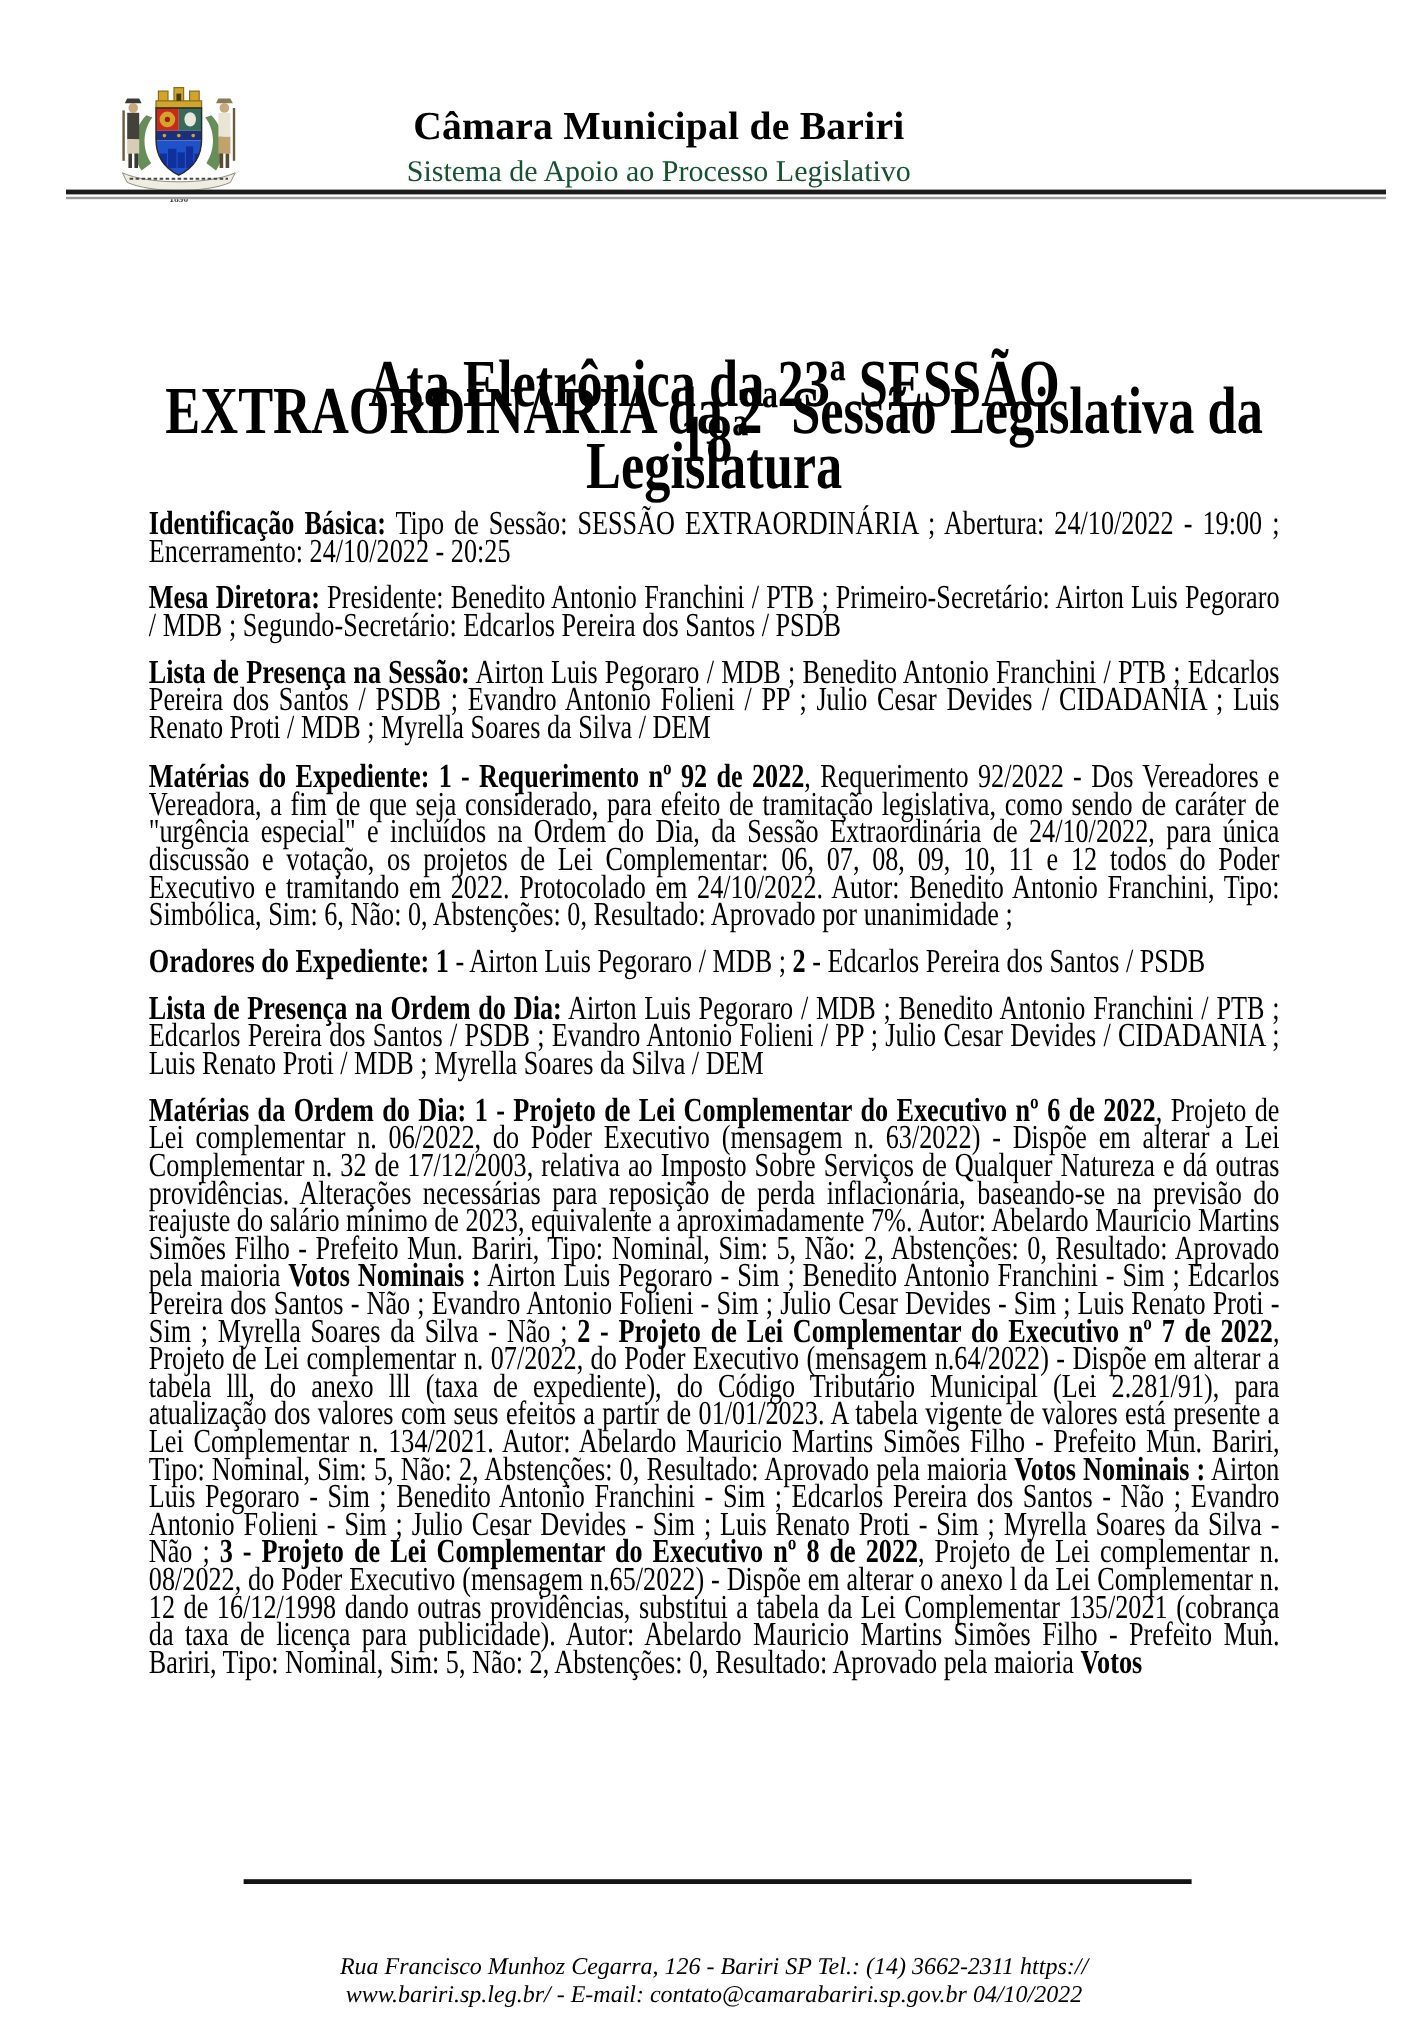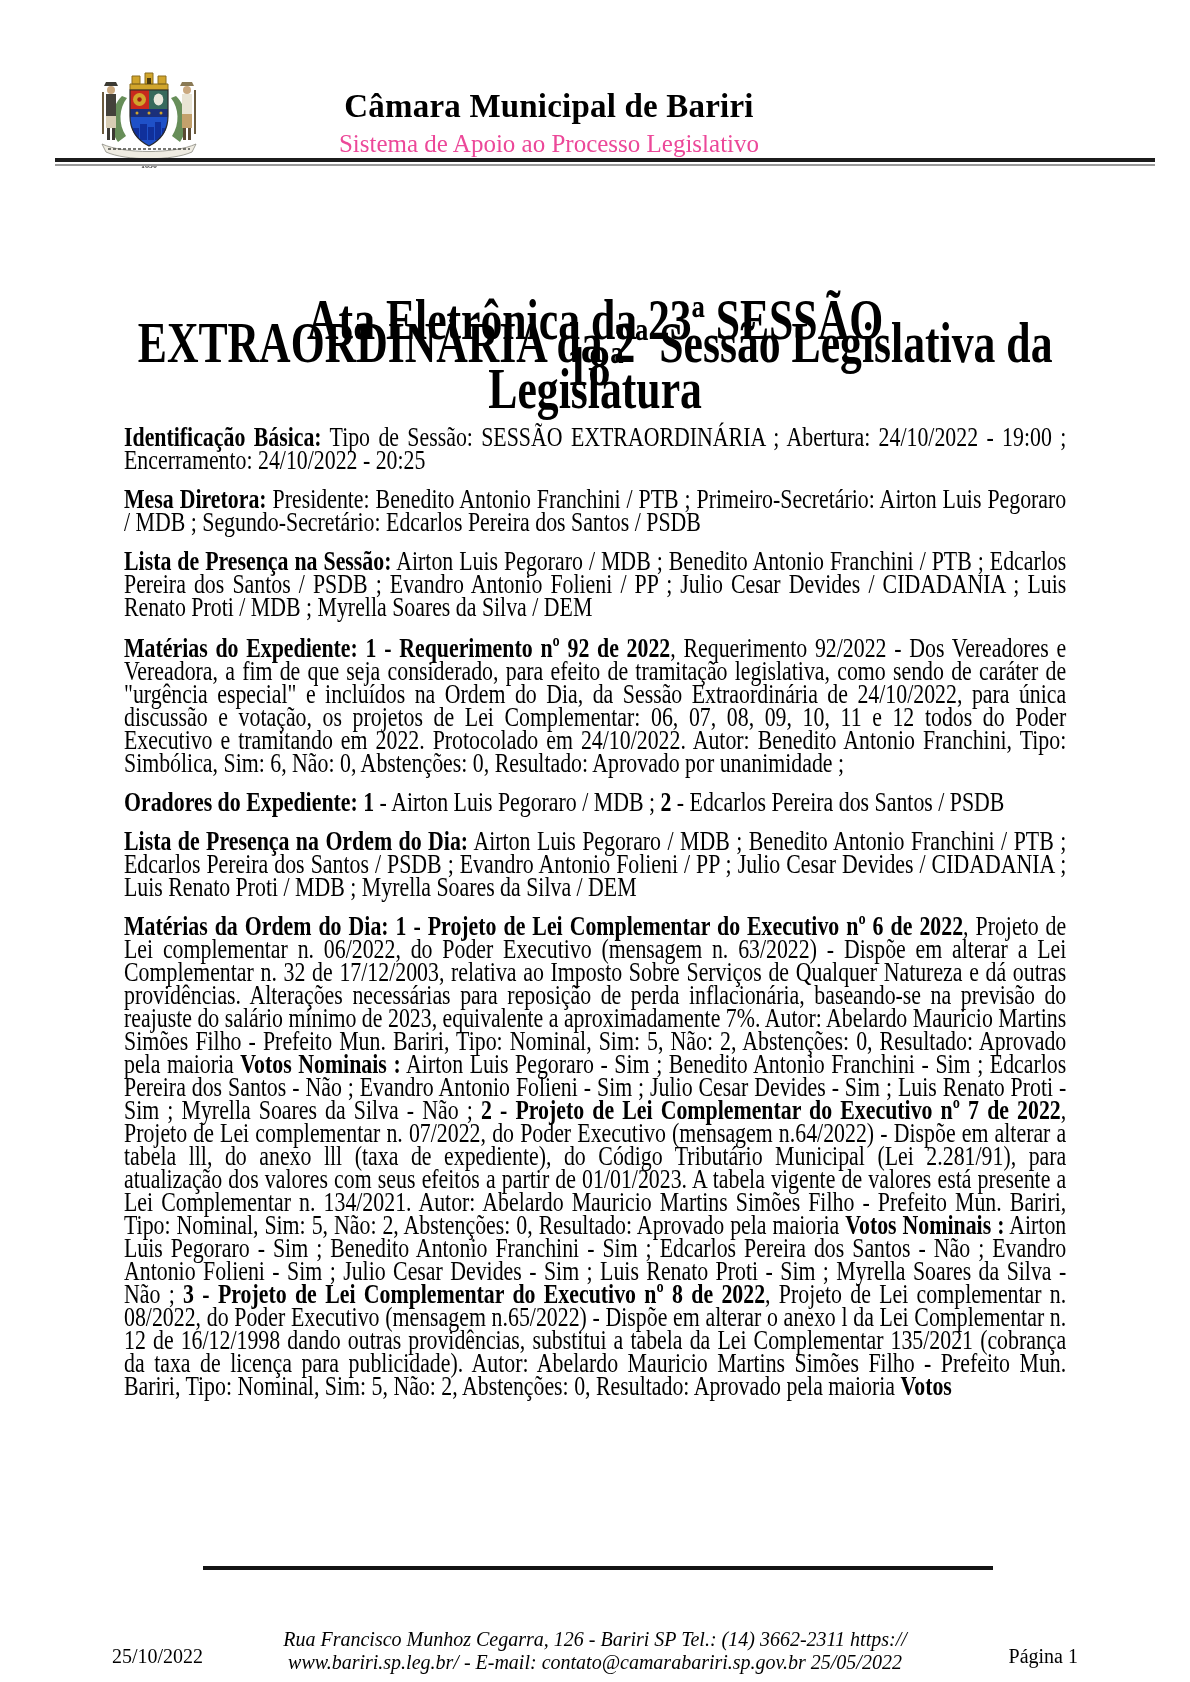--- a/index.html
+++ b/index.html
@@ -8,21 +8,21 @@
     overflow:hidden; color:#000;
     font-family:"Liberation Serif","DejaVu Serif",serif;
   }
   
   .logo { position:absolute; left:92px; top:70px; width:114px; height:102px; }
   .header-text {
     position:absolute; top:88px; left:0; width:1190px; box-sizing:border-box;
     padding-right:92px; text-align:center;
   }
   .org-name { font-size:33px; font-weight:bold; letter-spacing:0.2px; }
-  .org-subtitle { font-size:25px; color:#ec4899; margin-top:5px; }
+  .org-subtitle { font-size:25px; color:#14532d; margin-top:5px; }
   .header-rule {
     position:absolute; top:158px; left:55px; width:1100px; height:2px;
     border-top:4px solid #1c1c1c; border-bottom:2px solid #9a9a9a; background:#fff;
   }
   
   .content {
     position:absolute; left:124px; top:309px; width:1208px;
     transform:scaleX(0.78); transform-origin:left top;
     font-size:28px; line-height:23px;
   }
@@ -126,20 +126,16 @@
         <p class="para gap-before"><span class="seg-b">Matérias do Expediente: 1 - Requerimento nº 92 de 2022</span><span class="seg-n">, Requerimento 92/2022 - Dos Vereadores e Vereadora, a fim de que seja considerado, para efeito de tramitação legislativa, como sendo de caráter de "urgência especial" e incluídos na Ordem do Dia, da Sessão Extraordinária de 24/10/2022, para única discussão e votação, os projetos de Lei Complementar: 06, 07, 08, 09, 10, 11 e 12 todos do Poder Executivo e tramitando em 2022. Protocolado em 24/10/2022. Autor: Benedito Antonio Franchini, Tipo: Simbólica, Sim: 6, Não: 0, Abstenções: 0, Resultado: Aprovado por unanimidade ;</span></p>
         <p class="para"><span class="seg-b">Oradores do Expediente: 1</span><span class="seg-n"> - Airton Luis Pegoraro / MDB ; </span><span class="seg-b">2</span><span class="seg-n"> - Edcarlos Pereira dos Santos / PSDB</span></p>
         <p class="para"><span class="seg-b">Lista de Presença na Ordem do Dia:</span><span class="seg-n"> Airton Luis Pegoraro / MDB ; Benedito Antonio Franchini / PTB ; Edcarlos Pereira dos Santos / PSDB ; Evandro Antonio Folieni / PP ; Julio Cesar Devides / CIDADANIA ; Luis Renato Proti / MDB ; Myrella Soares da Silva / DEM</span></p>
         <p class="para"><span class="seg-b">Matérias da Ordem do Dia: 1 - Projeto de Lei Complementar do Executivo nº 6 de 2022</span><span class="seg-n">, Projeto de Lei complementar n. 06/2022, do Poder Executivo (mensagem n. 63/2022) - Dispõe em alterar a Lei Complementar n. 32 de 17/12/2003, relativa ao Imposto Sobre Serviços de Qualquer Natureza e dá outras providências. Alterações necessárias para reposição de perda inflacionária, baseando-se na previsão do reajuste do salário mínimo de 2023, equivalente a aproximadamente 7%. Autor: Abelardo Mauricio Martins Simões Filho - Prefeito Mun. Bariri, Tipo: Nominal, Sim: 5, Não: 2, Abstenções: 0, Resultado: Aprovado pela maioria </span><span class="seg-b">Votos Nominais :</span><span class="seg-n"> Airton Luis Pegoraro - Sim ; Benedito Antonio Franchini - Sim ; Edcarlos Pereira dos Santos - Não ; Evandro Antonio Folieni - Sim ; Julio Cesar Devides - Sim ; Luis Renato Proti - Sim ; Myrella Soares da Silva - Não ; </span><span class="seg-b">2 - Projeto de Lei Complementar do Executivo nº 7 de 2022</span><span class="seg-n">, Projeto de Lei complementar n. 07/2022, do Poder Executivo (mensagem n.64/2022) - Dispõe em alterar a tabela lll, do anexo lll (taxa de expediente), do Código Tributário Municipal (Lei 2.281/91), para atualização dos valores com seus efeitos a partir de 01/01/2023. A tabela vigente de valores está presente a Lei Complementar n. 134/2021. Autor: Abelardo Mauricio Martins Simões Filho - Prefeito Mun. Bariri, Tipo: Nominal, Sim: 5, Não: 2, Abstenções: 0, Resultado: Aprovado pela maioria </span><span class="seg-b">Votos Nominais :</span><span class="seg-n"> Airton Luis Pegoraro - Sim ; Benedito Antonio Franchini - Sim ; Edcarlos Pereira dos Santos - Não ; Evandro Antonio Folieni - Sim ; Julio Cesar Devides - Sim ; Luis Renato Proti - Sim ; Myrella Soares da Silva - Não ; </span><span class="seg-b">3 - Projeto de Lei Complementar do Executivo nº 8 de 2022</span><span class="seg-n">, Projeto de Lei complementar n. 08/2022, do Poder Executivo (mensagem n.65/2022) - Dispõe em alterar o anexo l da Lei Complementar n. 12 de 16/12/1998 dando outras providências, substitui a tabela da Lei Complementar 135/2021 (cobrança da taxa de licença para publicidade). Autor: Abelardo Mauricio Martins Simões Filho - Prefeito Mun. Bariri, Tipo: Nominal, Sim: 5, Não: 2, Abstenções: 0, Resultado: Aprovado pela maioria </span><span class="seg-b">Votos</span></p>
       </div>
   </main>
 
   <div class="footer-rule"></div>
   <div class="footer-address">
     <div>Rua Francisco Munhoz Cegarra, 126 - Bariri SP Tel.: (14) 3662-2311 https://</div>
-    <div>www.bariri.sp.leg.br/ - E-mail: contato@camarabariri.sp.gov.br 25/05/2022</div>
-  </div>
-  <div class="footer-meta">
-    <span>25/10/2022</span>
-    <span>Página 1</span>
+    <div>www.bariri.sp.leg.br/ - E-mail: contato@camarabariri.sp.gov.br 04/10/2022</div>
   </div>
 
 </div>
 
 </body></html>

